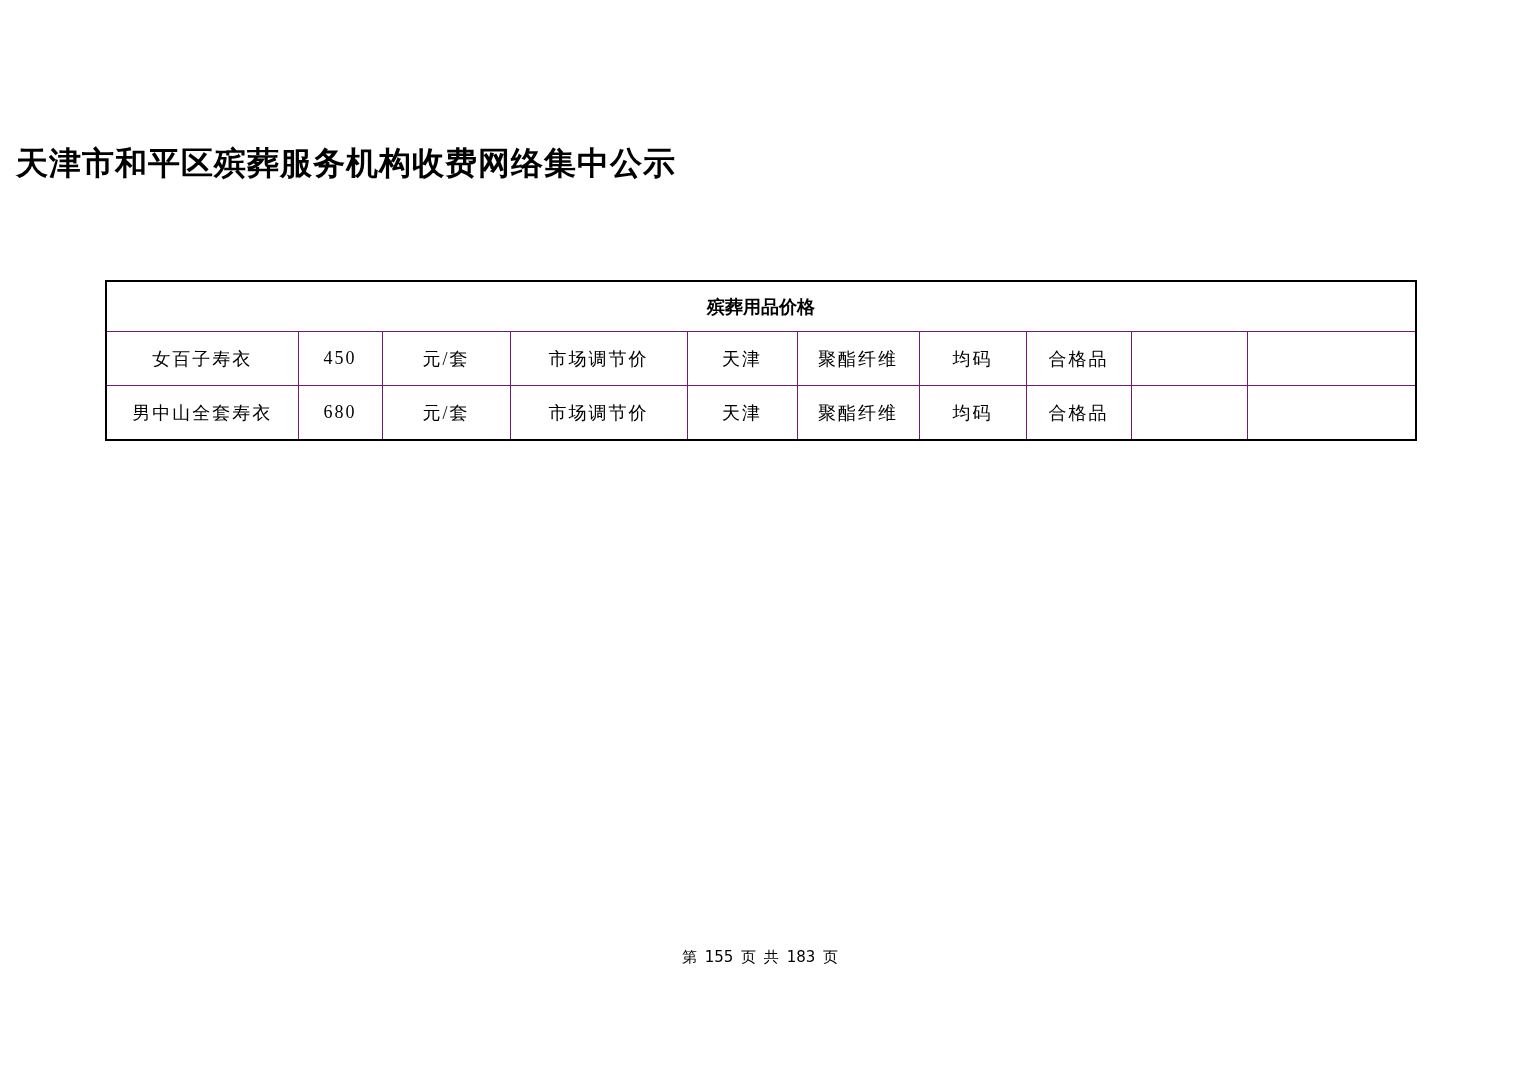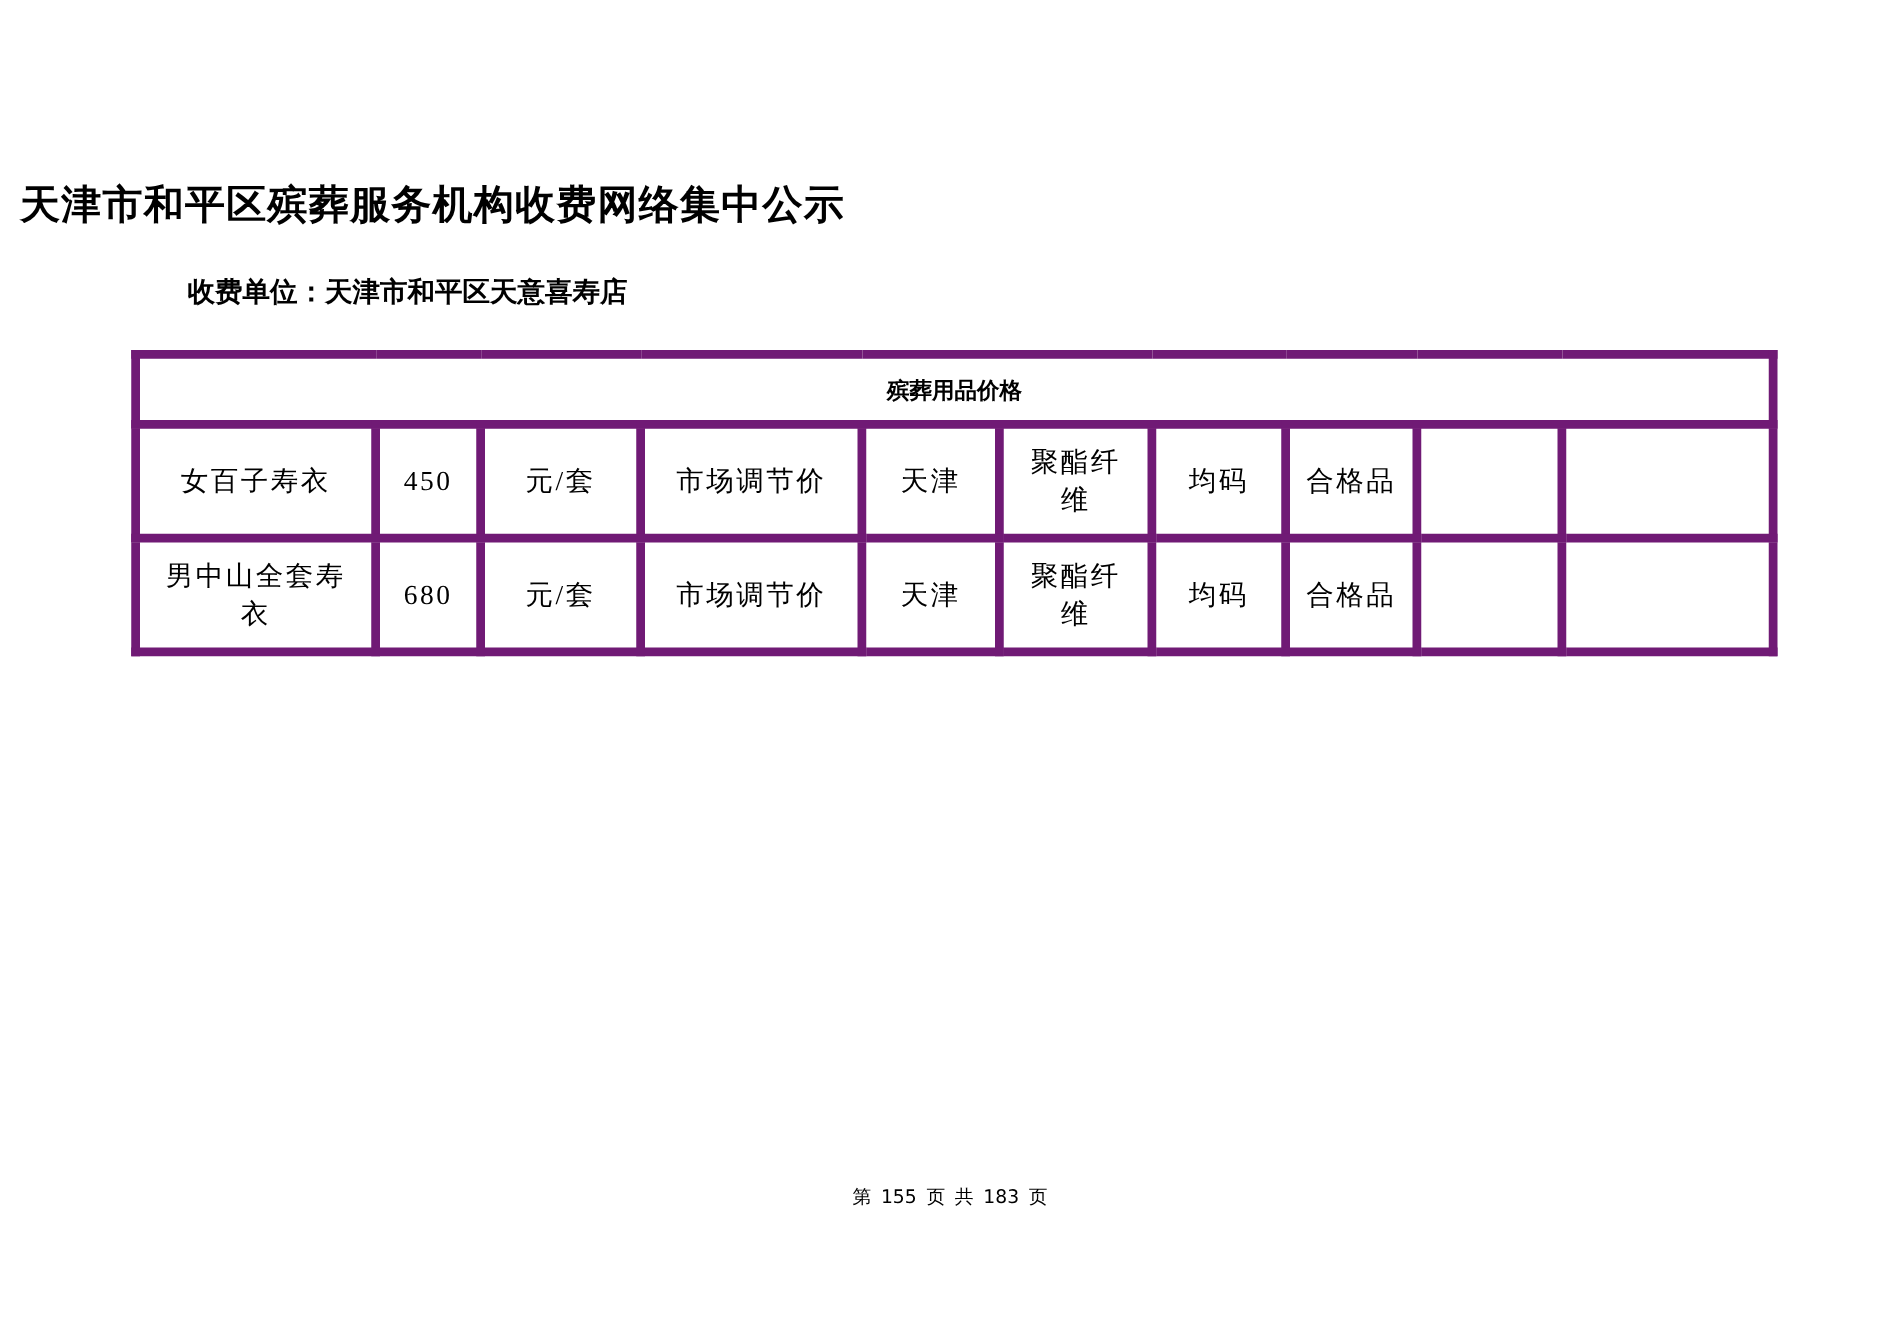--- a/index.html
+++ b/index.html
@@ -43,21 +43,21 @@
   table.price-table {
     position: absolute;
     top: 280px;
     left: 105px;
     width: 1310px;
     border-collapse: collapse;
     table-layout: fixed;
     border: 2px solid #000;
   }
   .price-table th, .price-table td {
-    border: 7px solid #701a75;
+    border: 1px solid #701a75;
     text-align: center;
     vertical-align: middle;
     padding: 12px;
     overflow: hidden;
   }
   .caption-row th {
     height: 25px;
     font-size: 18px;
     font-weight: 600;
     font-family: "Liberation Sans", sans-serif;
@@ -66,21 +66,21 @@
     height: 60px;
     font-size: 19px;
     font-weight: 600;
     font-family: "Liberation Sans", sans-serif;
     white-space: pre-line;
     line-height: 1.35;
   }
   .price-table tbody td {
     height: 29px;
     font-family: "Liberation Serif", "DejaVu Serif", serif;
-    font-size: 22px;
+    font-size: 18px;
     letter-spacing: 2px;
     font-weight: 400;
     margin-top: 36px;
   }
   .page-footer {
     position: absolute;
     top: 948px;
     left: 0;
     width: 100%;
     text-align: center;
@@ -89,23 +89,20 @@
     color: #000000;
     word-spacing: 3px;
   }
 </style>
 </head>
 <body>
 
 <div class="doc-title">天津市和平区殡葬服务机构收费网络集中公示</div>
 
 <div class="info-row">
-  <div class="info-left">
-    <span>收费单位：</span><span>天津市和平区天意喜寿店</span>
-  </div>
 </div>
 
 <table class="price-table">
   <colgroup>
     <col style="width:192px">
       <col style="width:84px">
       <col style="width:128px">
       <col style="width:177px">
       <col style="width:110px">
       <col style="width:122px">

